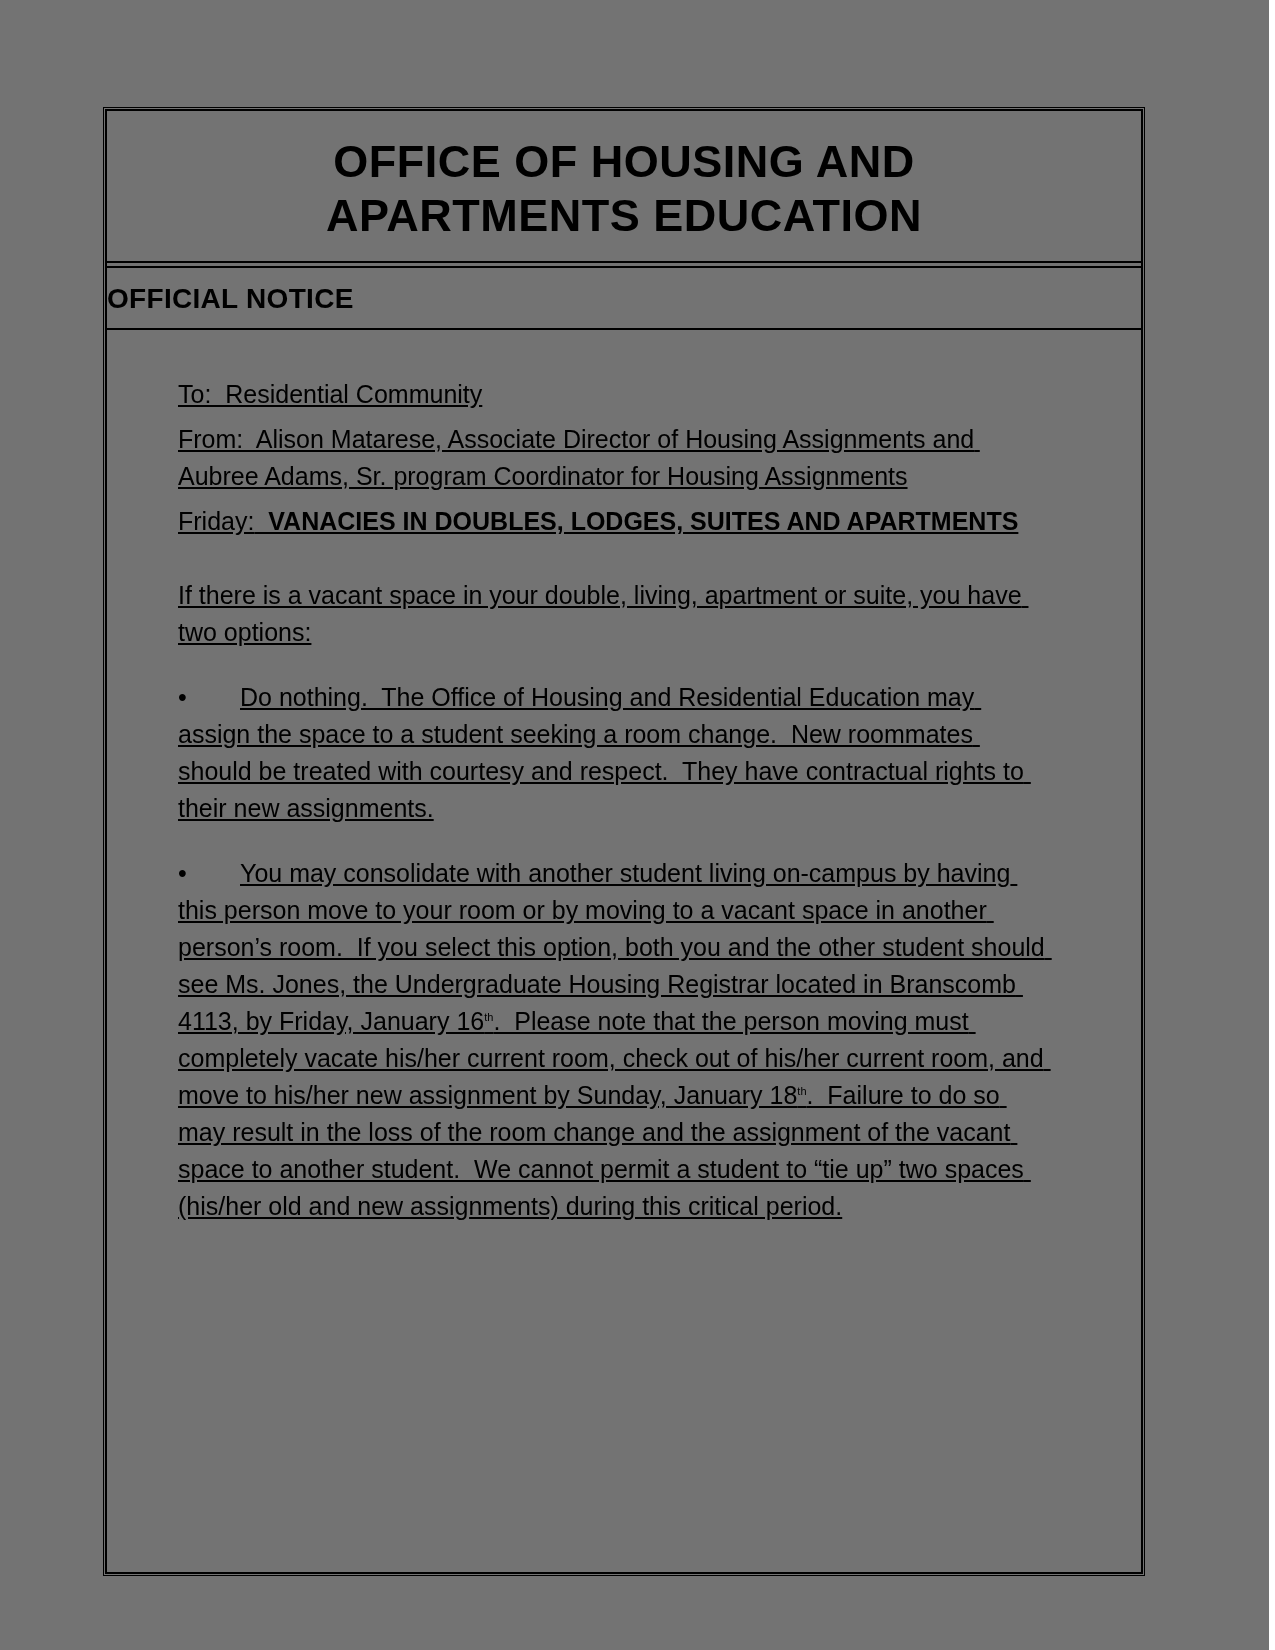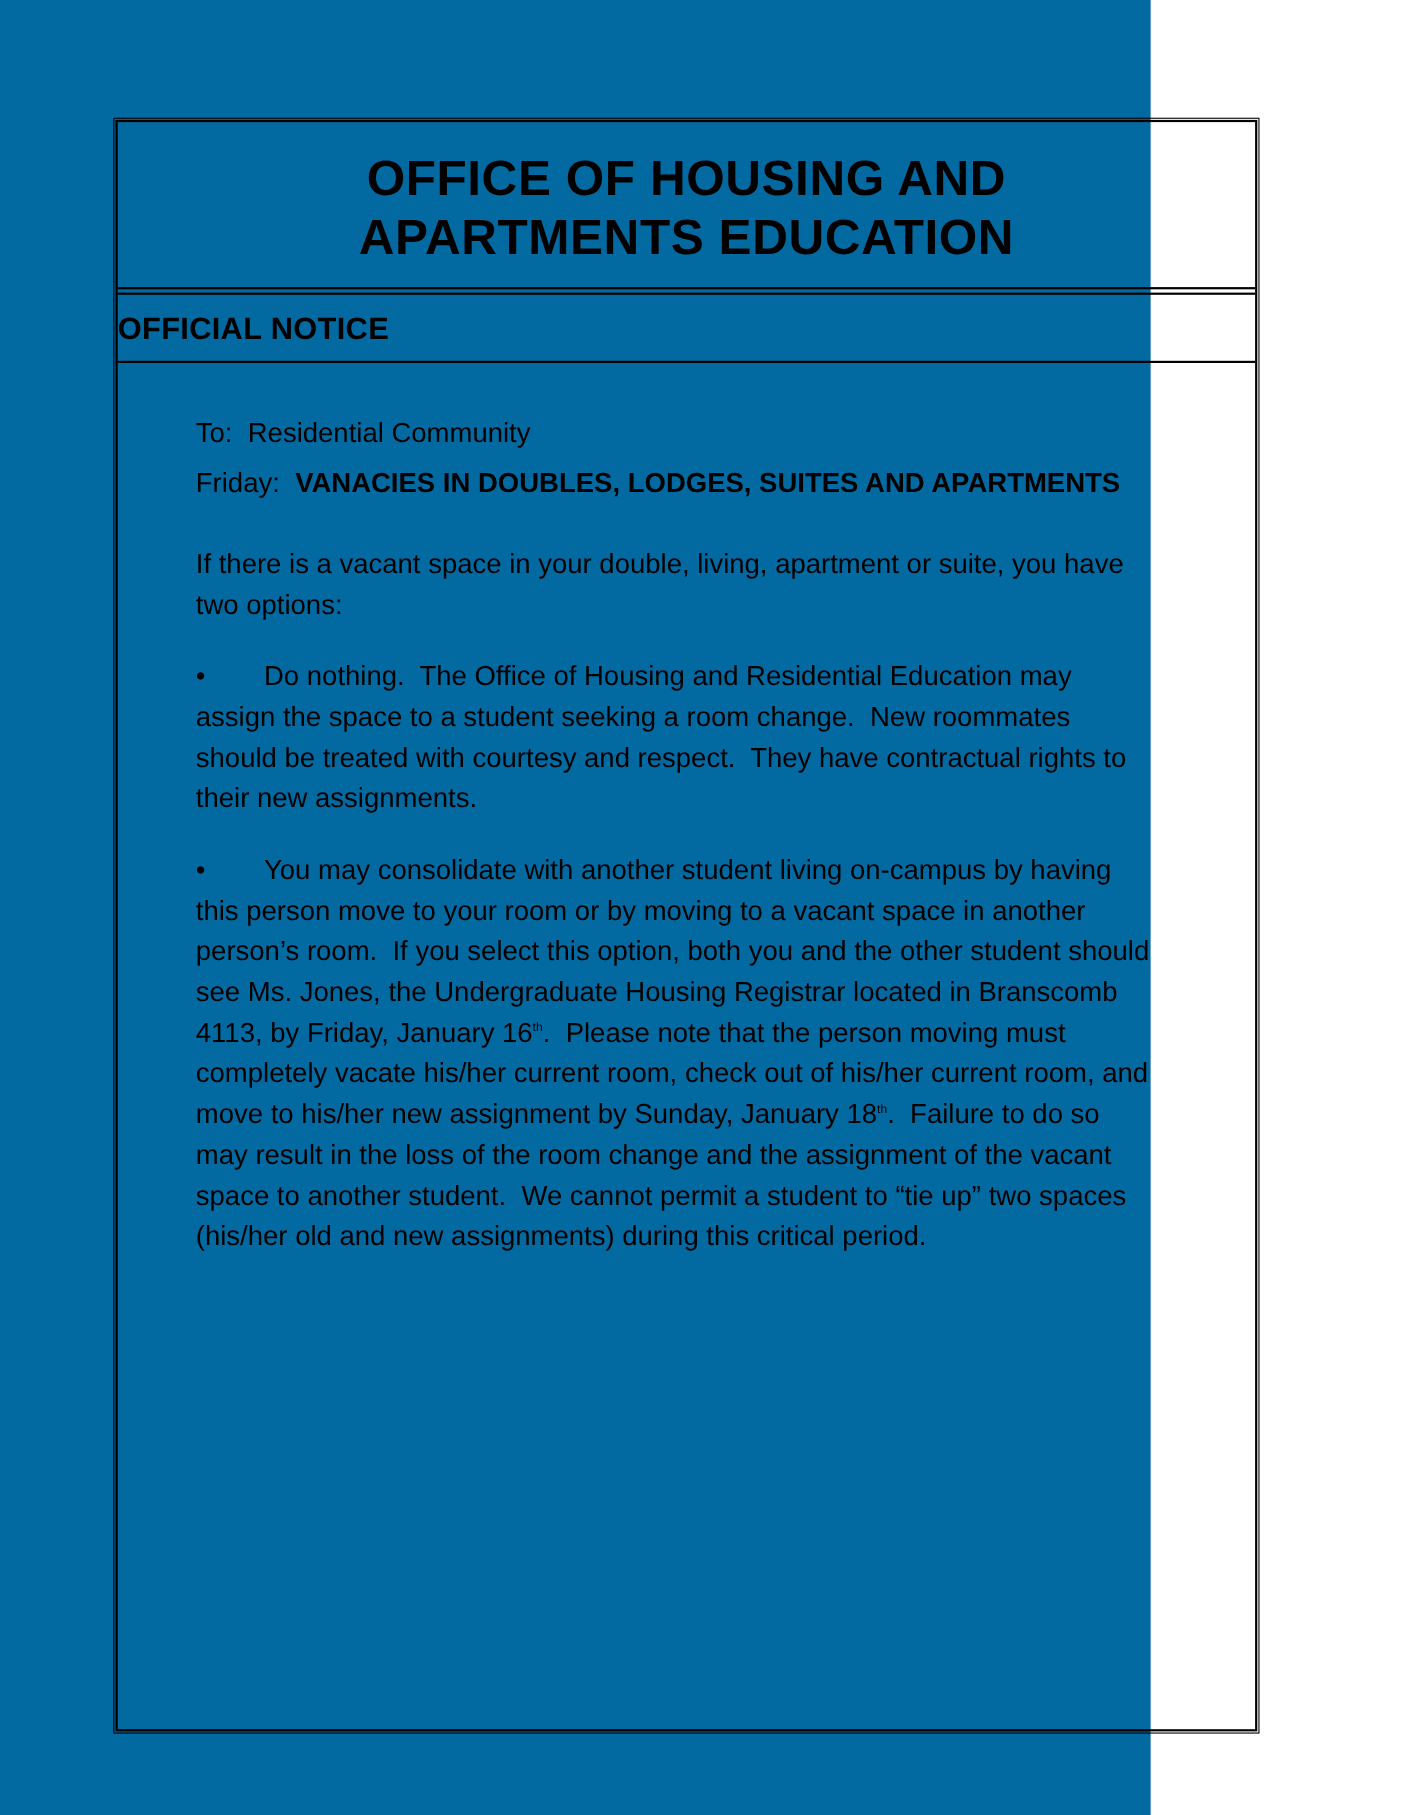--- a/index.html
+++ b/index.html
@@ -1,21 +1,21 @@
 <!DOCTYPE html>
 <html><head>
 <meta charset="utf-8">
 <style>
   * { margin: 0; padding: 0; box-sizing: border-box; }
   html, body { background: #ffffff; }
   .page {
     position: relative;
-    width: 1046px;
+    width: 1269px;
     height: 1650px;
-    background: #0369a1;
+    background: #737373;
     font-family: "Liberation Sans", sans-serif;
     color: #000000;
   }
   .doc {
     position: absolute;
     left: 103px;
     top: 107px;
     width: 1042px;
     height: 1469px;
     border: 1px solid #000000;
@@ -46,21 +46,21 @@
     line-height: 34px;
     letter-spacing: 0.3px;
   }
   .body-row {
     flex: 1;
     padding: 46px 92px 0 71px;
     font-size: 25px;
     line-height: 37px;
     overflow: hidden;
   }
-  .body-row p { white-space: pre-wrap; max-width: 875px; }
+  .body-row p { white-space: pre-wrap; max-width: 875px; text-decoration: underline; }
   .memo-line { margin: 0 0 8px 0; }
   .memo-line.subject { margin-bottom: 37px; }
   .para { margin: 0 0 28px 0; }
   .bullet { display: inline-block; width: 62px; white-space: normal; }
   sup { font-size: 11px; line-height: 0; vertical-align: super; }
   strong { font-weight: bold; }
 </style>
 </head>
 <body>
 
@@ -70,20 +70,21 @@
 
       <header class="title-row">
         <div>OFFICE OF HOUSING AND</div>
         <div>APARTMENTS EDUCATION</div>
       </header>
 
       <div class="banner-row">OFFICIAL NOTICE</div>
 
       <div class="body-row">
         <p class="memo-line">To:  Residential Community</p>
+        <p class="memo-line">From:  Alison Matarese, Associate Director of Housing Assignments and Aubree Adams, Sr. program Coordinator for Housing Assignments</p>
         <p class="memo-line subject"><span>Friday:</span><strong>  VANACIES IN DOUBLES, LODGES, SUITES AND APARTMENTS</strong></p>
 
 
         <p class="para">If there is a vacant space in your double, living, apartment or suite, you have two options:</p>
 
         <p class="para bullet-para"><span class="bullet">•</span><span>Do nothing.  The Office of Housing and Residential Education may assign the space to a student seeking a room change.  New roommates should be treated with courtesy and respect.  They have contractual rights to their new assignments.</span></p>
 
         <p class="para bullet-para"><span class="bullet">•</span><span>You may consolidate with another student living on-campus by having this person move to your room or by moving to a vacant space in another person’s room.  If you select this option, both you and the other student should see Ms. Jones, the Undergraduate Housing Registrar located in Branscomb 4113, by Friday, January 16</span><sup>th</sup><span>.  Please note that the person moving must completely vacate his/her current room, check out of his/her current room, and move to his/her new assignment by Sunday, January 18</span><sup>th</sup><span>.  Failure to do so may result in the loss of the room change and the assignment of the vacant space to another student.  We cannot permit a student to “tie up” two spaces (his/her old and new assignments) during this critical period.</span></p>
 
       </div>

